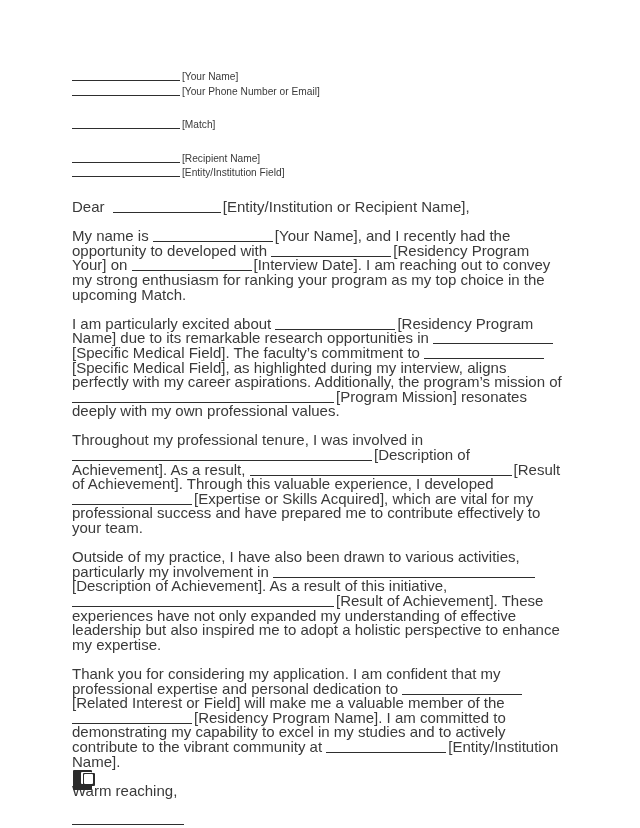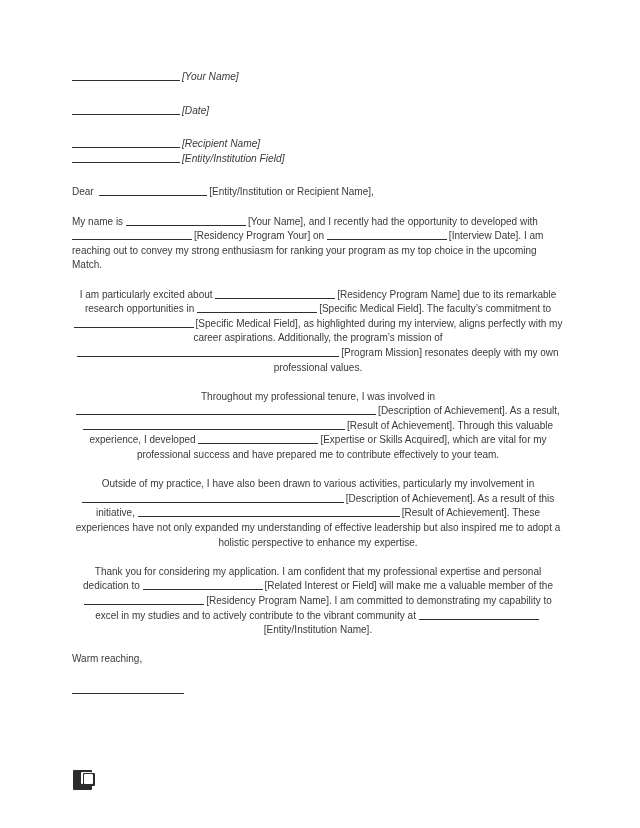--- a/index.html
+++ b/index.html
@@ -31,25 +31,24 @@
     top: 70px;
     width: 492px;
   }
 
   
   .ln {
     font-size: 10.2px;
     line-height: 14.6px;
     color: #3a3a3a;
     white-space: nowrap;
-    font-style: italic;
   }
 
   .para {
-    font-size: 10px;
+    font-size: 15px;
     line-height: 14.6px;
     color: #3a3a3a;
     text-align: left;
   }
 
   
   .blank {
     display: inline-block;
     border-bottom: 1.4px solid #2e2e2e;
     vertical-align: -1px;
@@ -60,21 +59,21 @@
   .b-med   { width: 120px; }
   .b-long  { width: 222px; }
   .b-xlong { width: 262px; }
   .b-xxl   { width: 300px; }
 
   
   .block-sender { margin-bottom: 0; }
   .gap-lg { height: 19px; }
   .gap-md { height: 14.6px; }
 
-  .para + .para { margin-top: 14.6px; text-align: center; }
+  .para + .para { margin-top: 14.6px; }
 
   .sig-line {
     display: block;
     width: 112px;
     border-bottom: 1.6px solid #2e2e2e;
     height: 0;
   }
 
   
   .logo {
@@ -130,27 +129,30 @@
 <body>
 
 <div class="page">
 
   <div class="doc-body">
 
     <div class="block-sender">
       <div class="ln">
         <span class="blank b-short"></span><span>[Your Name]</span>
       </div>
+      <div class="ln">
+        <span class="blank b-short"></span><span>[Your Phone Number or Email]</span>
+      </div>
     </div>
 
     <div class="gap-lg"></div>
 
     <div>
       <div class="ln">
-        <span class="blank b-short"></span><span>[Date]</span>
+        <span class="blank b-short"></span><span>[Match]</span>
       </div>
     </div>
 
     <div class="gap-lg"></div>
 
     <div>
       <div class="ln">
         <span class="blank b-short"></span><span>[Recipient Name]</span>
       </div>
       <div class="ln">

